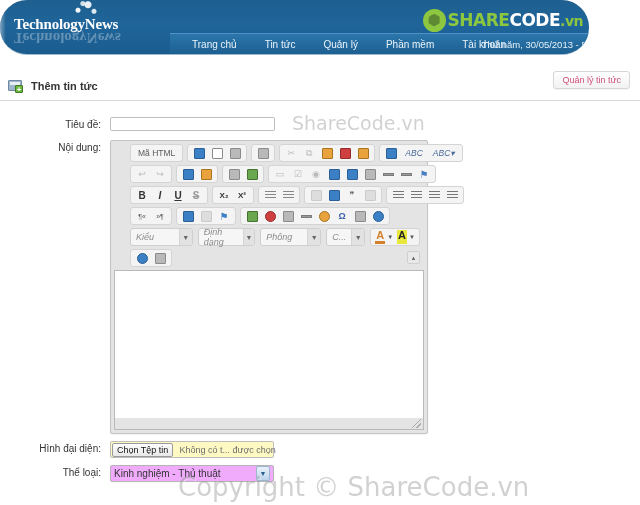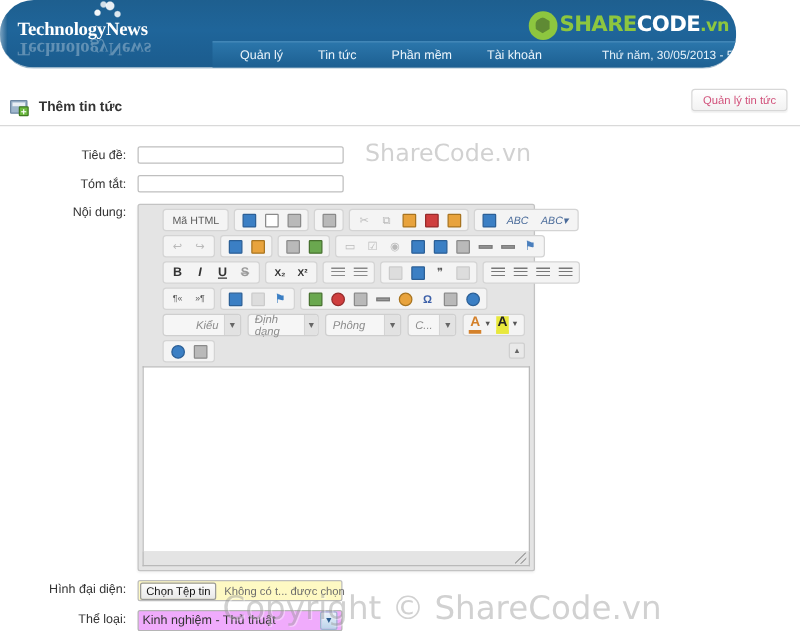--- a/index.html
+++ b/index.html
@@ -238,22 +238,23 @@
     </div>
   </div>
 
   <div class="sc-logo">
     <div class="sc-badge"></div>
     <div class="sc-text"><span class="sc-share">SHARE</span><span class="sc-code">CODE</span><span class="sc-vn">.vn</span></div>
   </div>
 
   <div class="navbar">
     <div class="nav-items" id="nav-items">
+        <div class="nav-item">Trang chủ</div>
+        <div class="nav-item">Tin tức</div>
         <div class="nav-item">Quản lý</div>
-        <div class="nav-item">Tin tức</div>
         <div class="nav-item">Phần mềm</div>
         <div class="nav-item">Tài khoản</div>
       </div>
     <div class="nav-date">Thứ năm, 30/05/2013 - 5:34:51 PM</div>
   </div>
 </div>
 
 <div class="titlebar">
   <div class="tb-inner">
     <div class="ico-addnews">
@@ -265,24 +266,20 @@
   <div class="btn-manage">Quản lý tin tức</div>
 </div>
 
 <div class="form">
 
   <div class="row">
     <div class="lbl">Tiêu đề:</div>
     <input class="txt" type="text" value="" style="">
   </div>
 
-  <div class="row">
-    <div class="lbl">Tóm tắt:</div>
-    <input class="txt" type="text" value="" style="">
-  </div>
 
   <div class="row">
     <div class="lbl">Nội dung:</div>
     <div class="editor">
       <div class="tb-rows" id="tb-rows">
           <div class="tb-row">
             <div class="grp">
               <div class="tbtn wide">Mã HTML</div>
             </div>
             <div class="grp">
@@ -456,21 +453,21 @@
               <div class="tbtn" style="color: rgb(59, 95, 168); font-weight: bold;">Ω</div>
               <div class="tbtn">
                 <span class="sq grey"></span>
               </div>
               <div class="tbtn">
                 <span class="sq blue" style="border-radius: 50%;"></span>
               </div>
             </div>
           </div>
           <div class="tb-row">
-            <div class="ddl" style="width: 68px; justify-content: flex-end;">
+            <div class="ddl" style="width: 68px;">
               <span>Kiểu</span>
               <span class="arrow">▼</span>
             </div>
             <div class="ddl" style="width: 62px;">
               <span>Định dạng</span>
               <span class="arrow">▼</span>
             </div>
             <div class="ddl" style="width: 66px;">
               <span>Phông</span>
               <span class="arrow">▼</span>

